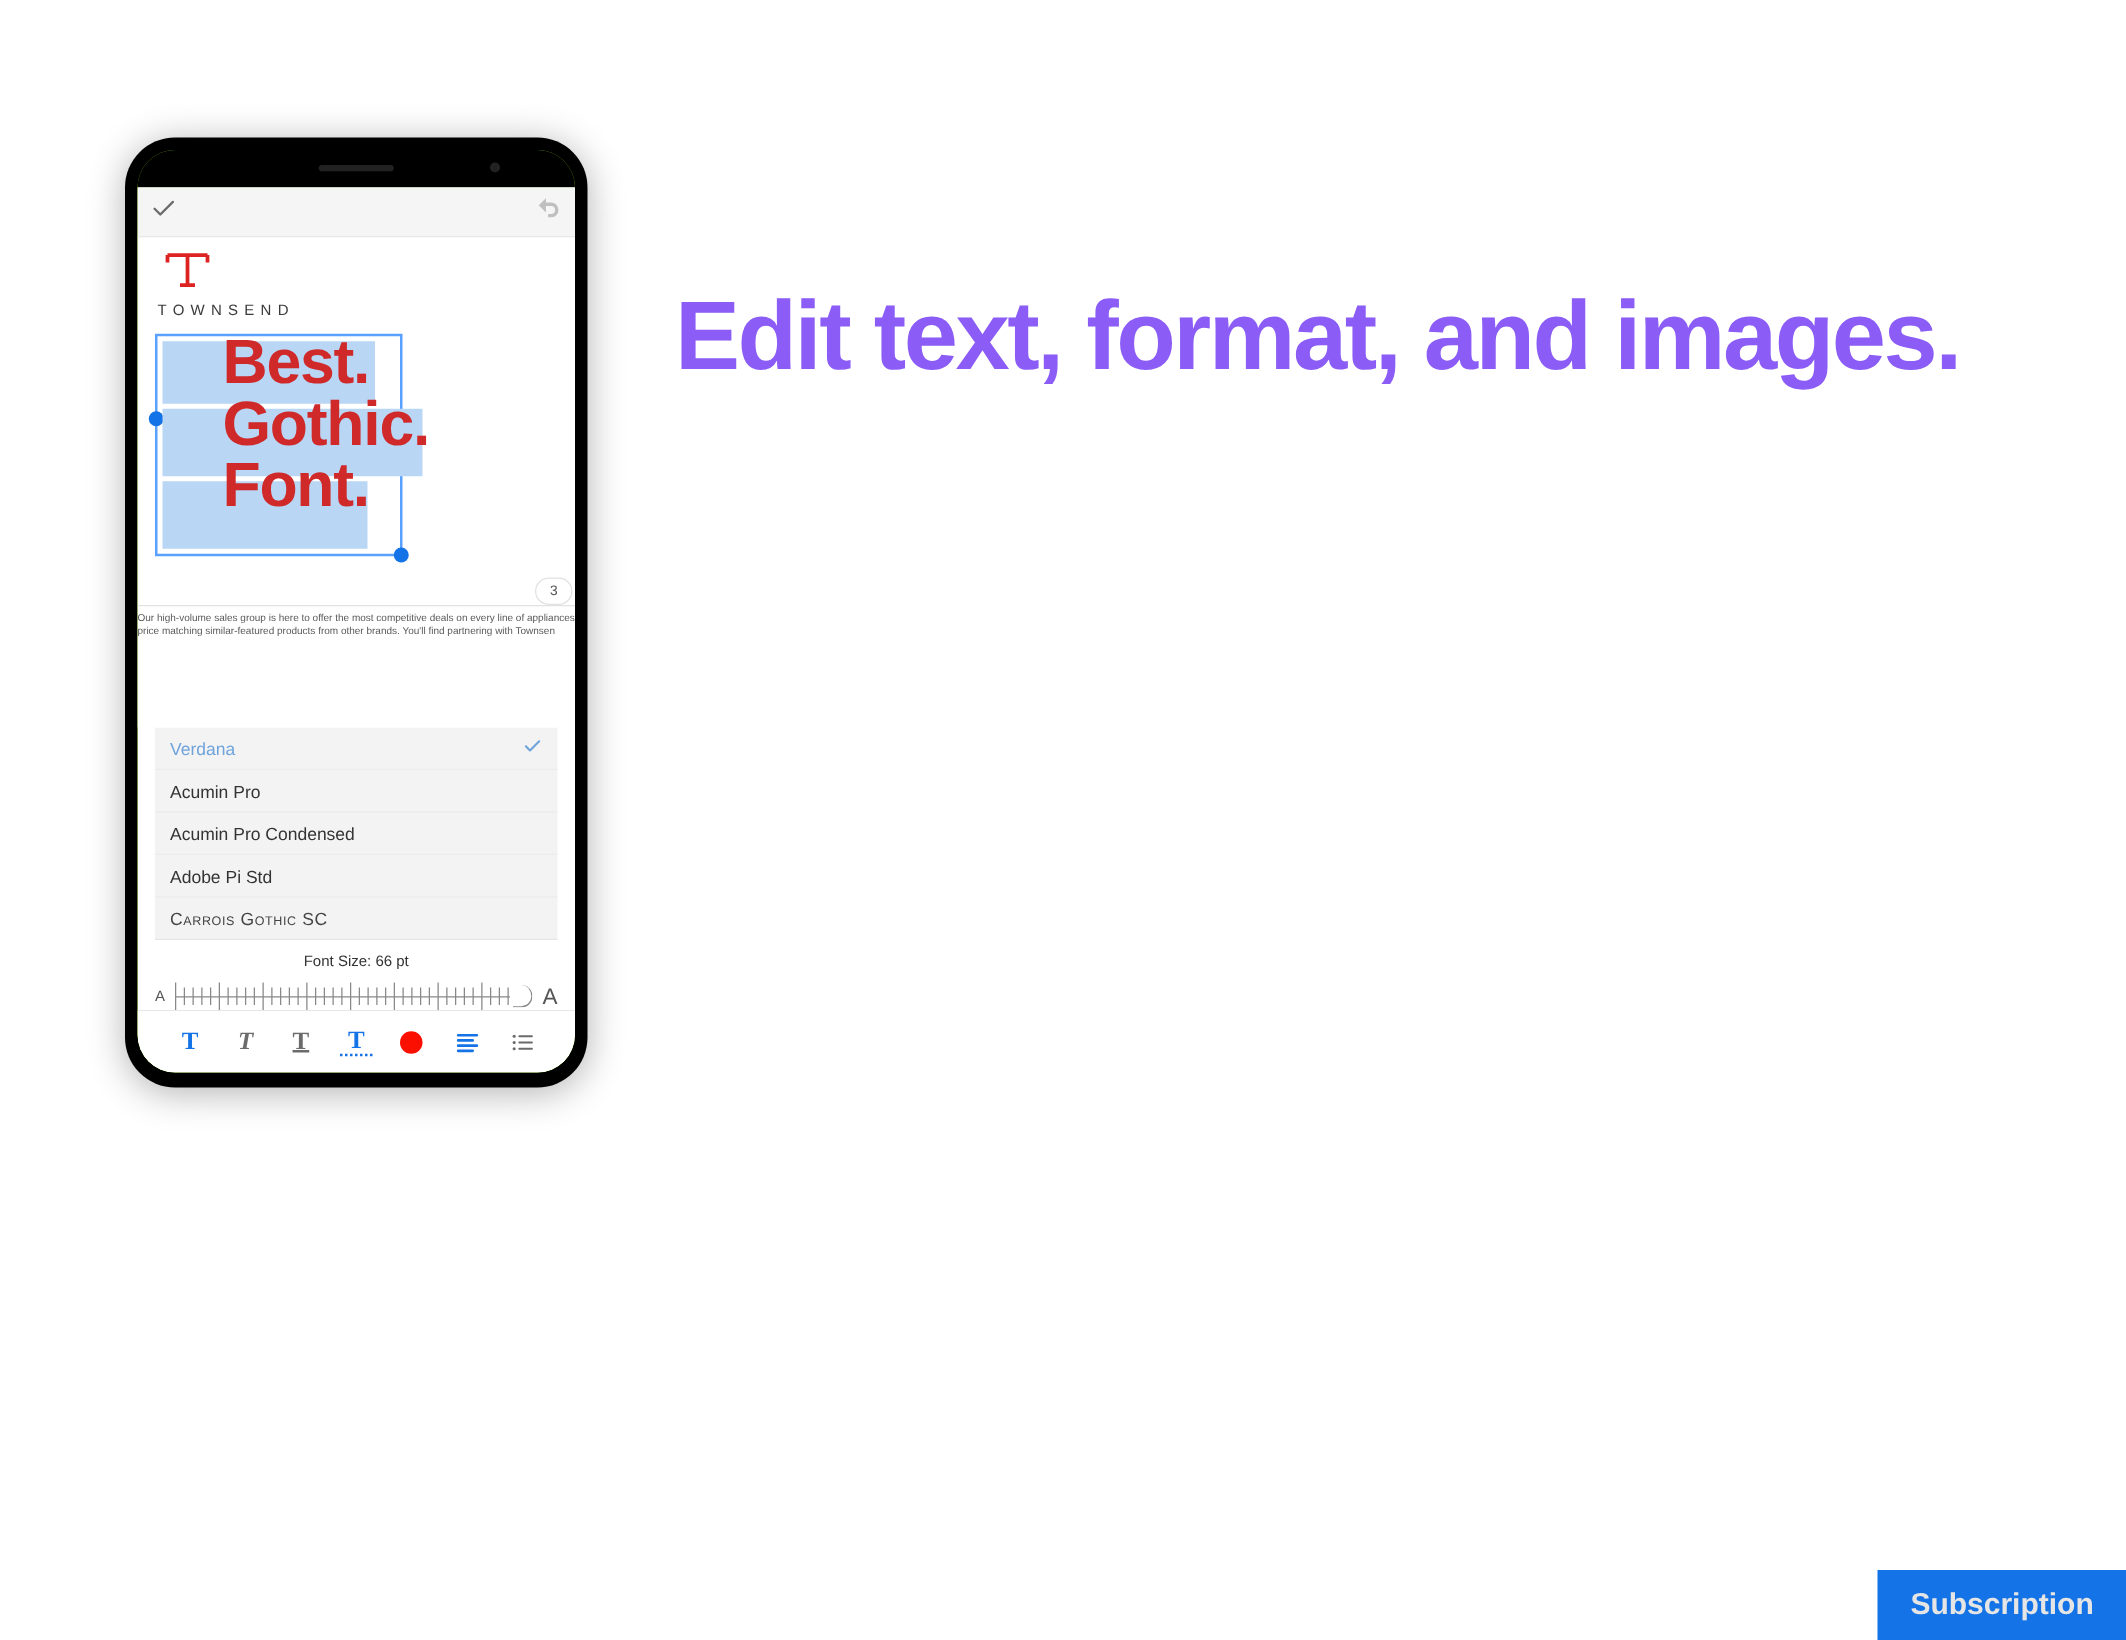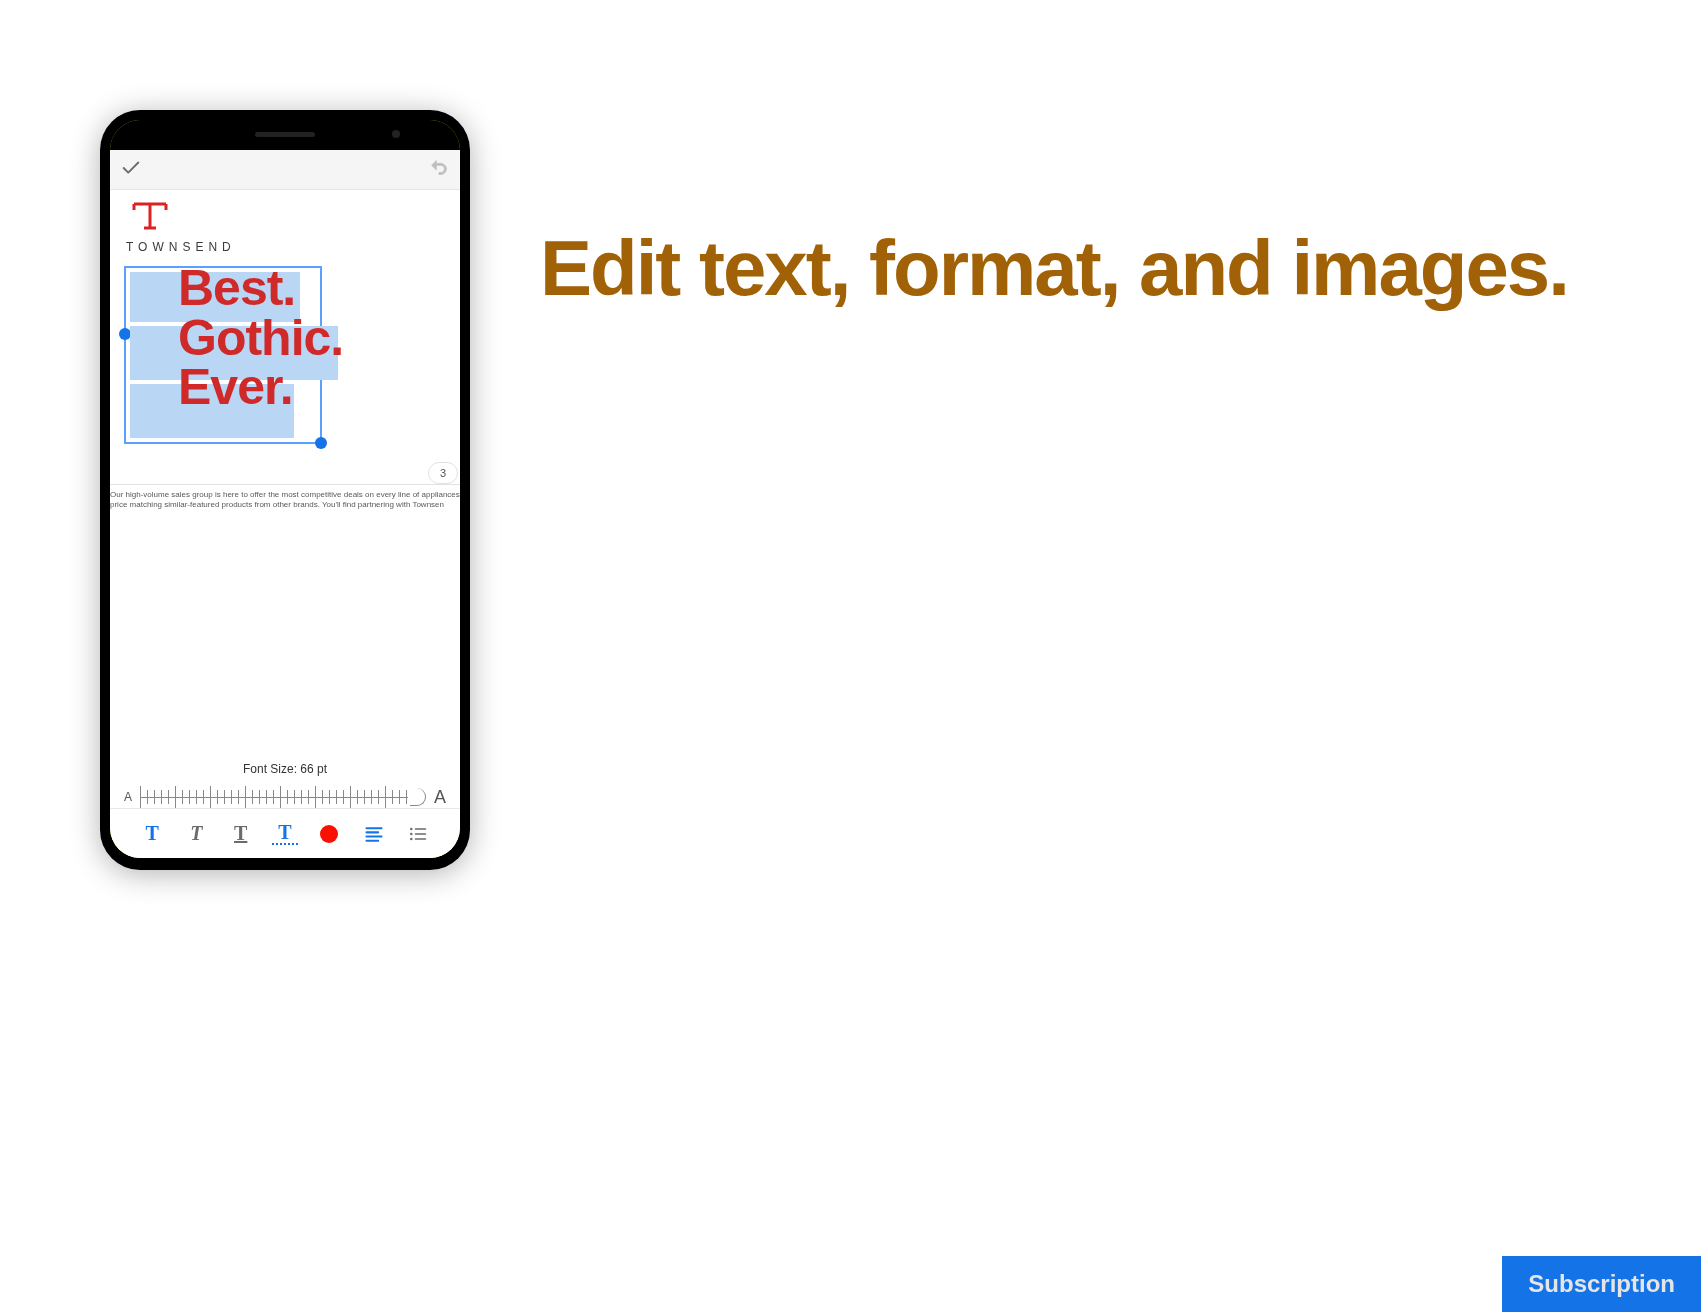--- a/index.html
+++ b/index.html
@@ -58,21 +58,21 @@
   .ruler-hook { position: absolute; right: 0; top: 2px; width: 16px; height: 18px; border: 1.5px solid #888; border-left: none; border-top-right-radius: 10px; border-bottom-right-radius: 10px; border-top: none; }
 
   
   .fmtbar { height: 50px; background: #fff; border-top: 1px solid #e8e8e8; display: flex; align-items: center; justify-content: space-around; padding: 0 20px; border-bottom-left-radius: 30px; border-bottom-right-radius: 30px; }
   .fmt-btn { width: 26px; height: 26px; display: flex; align-items: center; justify-content: center; font-family: Georgia, serif; font-size: 20px; font-weight: bold; }
   .blue { color: #1473e6; }
   .grey { color: #6b6b6b; }
   .dot { width: 18px; height: 18px; background: #fa0f00; border-radius: 50%; }
 
   
-  .promo { position: absolute; left: 540px; top: 210px; font-size: 78px; font-weight: 800; line-height: 1.5; color: #a16207; letter-spacing: -2px; }
+  .promo { position: absolute; left: 540px; top: 210px; font-size: 78px; font-weight: 800; line-height: 1.5; color: #8b5cf6; letter-spacing: -2px; }
 
   
   .sub-btn { position: absolute; right: 0; bottom: 0; background: #1473e6; color: #e5e5e5; padding: 14px 26px; font-size: 24px; font-weight: 600; }
 </style>
 </head>
 <body>
 
 <div class="phone">
   <div class="phone-inner">
     <div class="phone-topbar">
@@ -103,29 +103,51 @@
         </div>
         <div class="brand-name">TOWNSEND</div>
 
         <div class="sel-box">
           <div class="hilite-row h1"></div>
           <div class="hilite-row h2"></div>
           <div class="hilite-row h3"></div>
           <div class="headtext">
             <span>Best.</span><br>
             <span>Gothic.</span><br>
-            <span>Ever.</span>
+            <span>Font.</span>
           </div>
         </div>
 
         <div class="page-pill">3</div>
         <div class="page-divider"></div>
         <div class="bodycopy">Our high-volume sales group is here to offer the most competitive deals on every line of appliances price matching similar-featured products from other brands. You'll find partnering with Townsen</div>
       </div>
 
+      <div class="font-panel">
+        <div class="font-item selected">
+          <span>Verdana</span>
+          <span class="check-icon">
+            <svg width="16" height="16" viewBox="0 0 24 24" fill="none">
+                <path d="M4 12l5 5L20 6" stroke="#6fa3dc" stroke-width="2.5" stroke-linecap="round" stroke-linejoin="round"></path>
+              </svg>
+          </span>
+        </div>
+        <div class="font-item">
+          <span>Acumin Pro</span>
+        </div>
+        <div class="font-item">
+          <span style="font-stretch: condensed;">Acumin Pro Condensed</span>
+        </div>
+        <div class="font-item">
+          <span>Adobe Pi Std</span>
+        </div>
+        <div class="font-item">
+          <span class="font-carrois">Carrois Gothic SC</span>
+        </div>
+      </div>
 
       <div class="size-label">Font Size: 66 pt</div>
 
       <div class="ruler-row">
         <span class="aA-small">A</span>
         <div class="ruler">
           <div class="ruler-line"></div>
           <div id="ticks">
               <div class="ruler-mid" style="left: 0%;"></div>
               <div class="ruler-tick" style="left: 2.44737%;"></div>

